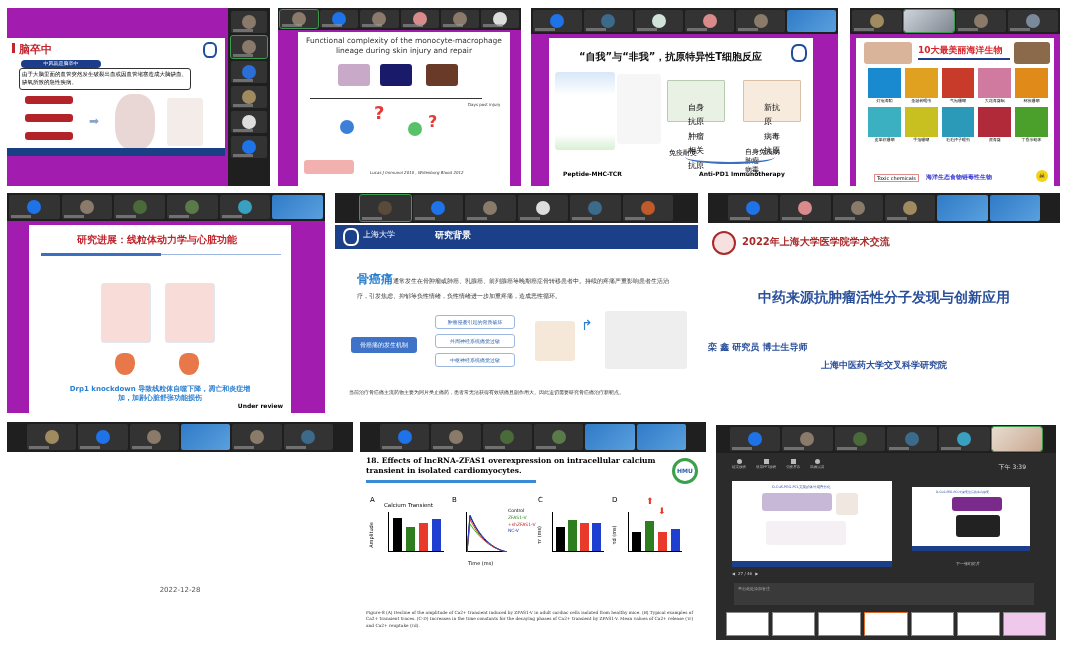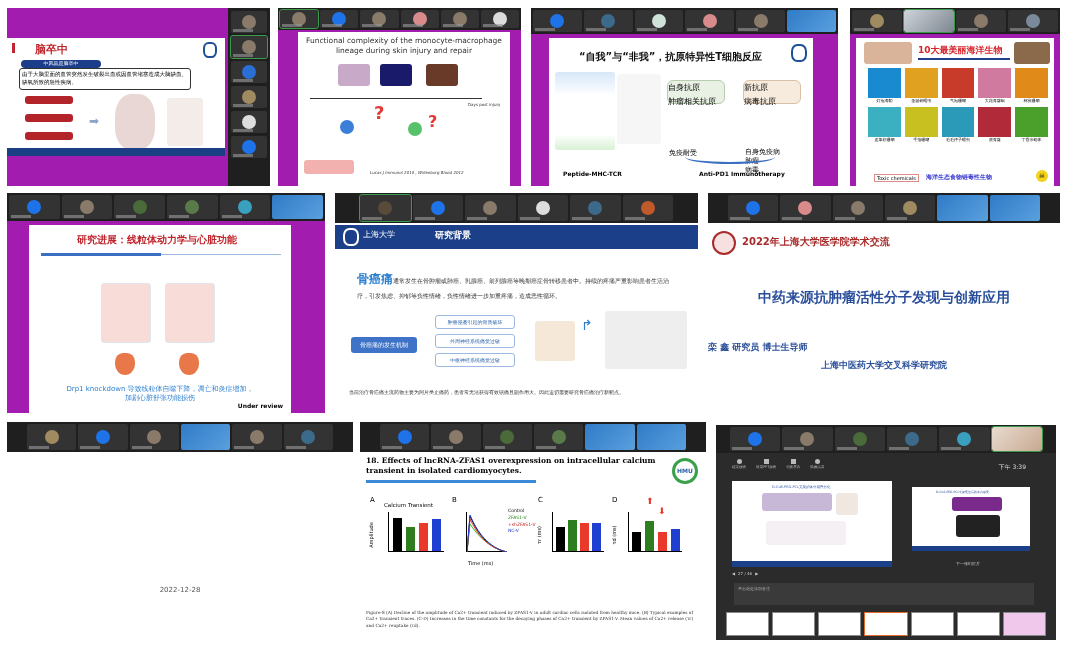--- a/index.html
+++ b/index.html
@@ -12,33 +12,33 @@
 .tile .av.white{background:#ddd}
 .tile .nm{position:absolute;left:2px;bottom:1px;height:3px;width:20px;background:#999;opacity:.6}
 .tile.vid{background:linear-gradient(135deg,#2f7bc7,#5aa0de)}
 .tile.active{outline:1px solid #3c9a4c}
 .slide{position:absolute;background:#fff;overflow:hidden}
 .vstrip{position:absolute;top:0;bottom:0;display:flex;flex-direction:column;gap:3px;padding:3px;background:#1f1f1f}
 .vstrip .tile{flex:none;height:22px}
 .t-red{color:#c0262d;font-weight:bold}
 .bar{position:absolute;height:3px}
 .fig{position:absolute;border-radius:3px}
-.box{position:absolute;border-radius:6px;font-size:8px;padding:0;line-height:1.8}
+.box{position:absolute;border-radius:1px;font-size:8px;padding:20px;line-height:1.8}
 .small{font-size:6px;color:#333}
 .chartbar{position:absolute;bottom:0;width:9px}
 .axis{position:absolute;border-left:1px solid #000;border-bottom:1px solid #000}
 .thumb{flex:1;background:#fff;border:1px solid #888}
 </style>
 </head>
 <body>
 
 <div class="panel" style="left:7px;top:8px;width:263px;height:178px;">
   <div class="slide" style="left:0;top:30px;width:218px;height:118px;">
     <div style="position:absolute;left:5px;top:5px;width:3px;height:10px;background:#c0262d"></div>
-    <div class="t-red" style="position:absolute;left:12px;top:4px;font-size:11px;margin-left:16px;">脑卒中</div>
+    <div class="t-red" style="position:absolute;left:12px;top:4px;font-size:11px;">脑卒中</div>
     <div style="position:absolute;right:8px;top:4px;width:14px;height:16px;border:2px solid #1f4f99;border-radius:40%"></div>
     <div style="position:absolute;left:14px;top:22px;width:80px;height:8px;background:#1c3e8a;color:#fff;font-size:5px;text-align:center;border-radius:4px">中风就是脑卒中</div>
     <div style="position:absolute;left:12px;top:30px;width:172px;height:22px;border:1px solid #333;border-radius:3px;font-size:5.5px;padding:2px;line-height:1.4;font-family:'DejaVu Serif',serif">由于大脑里面的血管突然发生破裂出血或因血管堵塞造成大脑缺血、缺氧所致的急性疾病。</div>
     <div class="fig" style="left:18px;top:58px;width:48px;height:8px;background:#b3242a"></div>
     <div class="fig" style="left:18px;top:76px;width:48px;height:8px;background:#b3242a"></div>
     <div class="fig" style="left:18px;top:94px;width:48px;height:8px;background:#b3242a"></div>
     <div style="position:absolute;left:82px;top:76px;color:#8aa3c9;font-size:12px">➡</div>
     <div class="fig" style="left:108px;top:56px;width:40px;height:56px;background:#e9d7d5;border-radius:40%"></div>
     <div class="fig" style="left:160px;top:60px;width:36px;height:48px;background:#f4ece8"></div>
     <div style="position:absolute;left:0;bottom:0;width:100%;height:8px;background:#1a3f85"></div>
@@ -257,21 +257,21 @@
     <div class="tile vid"></div>
   </div>
   <div class="slide" style="left:22px;top:32px;width:262px;height:188px;">
     <div style="position:absolute;left:48px;top:8px;font-size:10px;color:#c0262d;font-weight:bold">研究进展：线粒体动力学与心脏功能</div>
     <div class="bar" style="left:12px;top:28px;width:120px;background:#3a6fc2"></div>
     <div class="bar" style="left:132px;top:29px;width:120px;height:1px;background:#9cb8e0"></div>
     <div class="fig" style="left:72px;top:58px;width:50px;height:60px;background:#f8dcd8;border:1px solid #dfe6ee"></div>
     <div class="fig" style="left:136px;top:58px;width:50px;height:60px;background:#f8dcd8;border:1px solid #dfe6ee"></div>
     <div class="fig" style="left:86px;top:128px;width:20px;height:22px;background:#e8784a;border-radius:40% 40% 50% 50%"></div>
     <div class="fig" style="left:150px;top:128px;width:20px;height:22px;background:#e8784a;border-radius:40% 40% 50% 50%"></div>
-    <div style="position:absolute;left:36px;top:160px;width:190px;font-size:7px;color:#2a7fd0;font-weight:normal;text-align:center;line-height:1.3">Drp1 knockdown 导致线粒体自噬下降，凋亡和炎症增加，加剧心脏舒张功能损伤</div>
+    <div style="position:absolute;left:36px;top:160px;width:190px;font-size:7px;color:#2a7fd0;font-weight:bold;text-align:center;line-height:1.3">Drp1 knockdown 导致线粒体自噬下降，凋亡和炎症增加，加剧心脏舒张功能损伤</div>
     <div style="position:absolute;right:8px;bottom:4px;font-size:6px;font-weight:bold">Under review</div>
   </div>
 </div>
 
 <div class="panel" style="left:335px;top:193px;width:363px;height:220px;background:#fff">
   <div class="strip" style="height:30px;padding:2px 25px;">
     <div class="tile active">
         <span class="av" style="background:#5a4a3a"></span>
         <span class="nm"></span>
       </div>

